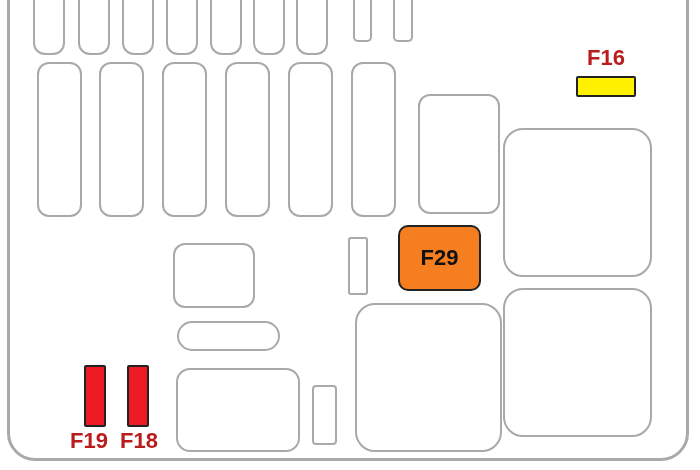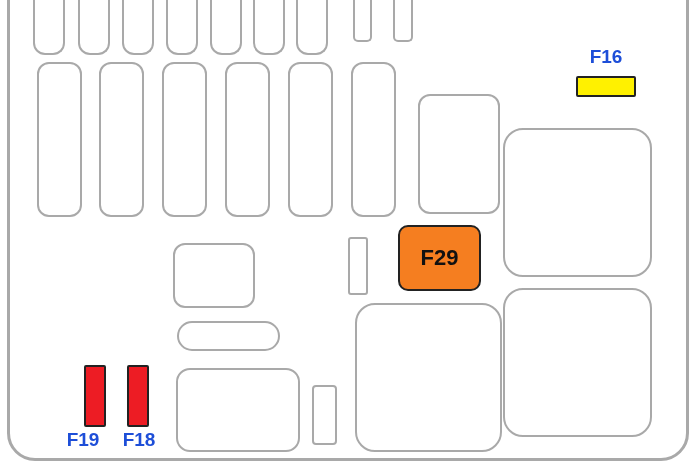--- a/index.html
+++ b/index.html
@@ -11,21 +11,21 @@
   .panel{
     position:absolute;box-sizing:border-box;left:7px;top:-40px;width:682px;height:501px;
     border:3px solid #A9A9A9;border-radius:28px;background:transparent;
   }
   
   .slotA{top:-20px;width:32px;height:75px;border-radius:0 0 12px 12px;border-top:none;}
   .slotN{top:-20px;height:62px;border-radius:0 0 5px 5px;border-top:none;}
   
   .tall{top:62px;width:45px;height:155px;border-radius:12px;}
   .label{
-    position:absolute;color:#1d4ed8;font-weight:bold;font-size:19px;line-height:1;
+    position:absolute;color:#b91c1c;font-weight:bold;font-size:22px;line-height:1;
     text-align:center;white-space:nowrap;
   }
   .fuseColored{position:absolute;box-sizing:border-box;border:2px solid #222;}
   #f16-fuse{left:576px;top:76px;width:60px;height:21px;border-radius:2px;}
   #f29-fuse{
     left:398px;top:225px;width:83px;height:66px;border-radius:10px;border-width:2.5px;
     display:flex;align-items:center;justify-content:center;font-weight:bold;font-size:22px;color:#111;
   }
   #f19-fuse{left:84px;top:365px;width:22px;height:62px;border-radius:2px;}
   #f18-fuse{left:127px;top:365px;width:22px;height:62px;border-radius:2px;}
@@ -67,21 +67,21 @@
   <div class="fuseColored" id="f29-fuse" style="background-color: rgb(245, 126, 32);">
     <span>F29</span>
   </div>
 
   <div class="shape" style="left:173px;top:243px;width:82px;height:65px;border-radius:12px"></div>
 
   <div class="shape" style="left:177px;top:321px;width:103px;height:30px;border-radius:15px"></div>
 
   <div class="fuseColored" id="f19-fuse" style="background-color: rgb(237, 28, 36);"></div>
   <div class="fuseColored" id="f18-fuse" style="background-color: rgb(237, 28, 36);"></div>
-  <div class="label" style="left:60px;top:430px;width:46px">F19</div>
+  <div class="label" style="left:66px;top:430px;width:46px">F19</div>
   <div class="label" style="left:116px;top:430px;width:46px">F18</div>
 
   <div class="shape" style="left:176px;top:368px;width:124px;height:84px;border-radius:14px"></div>
   <div class="shape" style="left:312px;top:385px;width:25px;height:60px;border-radius:4px"></div>
   <div class="shape" style="left:355px;top:303px;width:147px;height:149px;border-radius:20px"></div>
   <div class="shape" style="left:503px;top:288px;width:149px;height:149px;border-radius:20px"></div>
 
 </div>
 
 </body></html>

